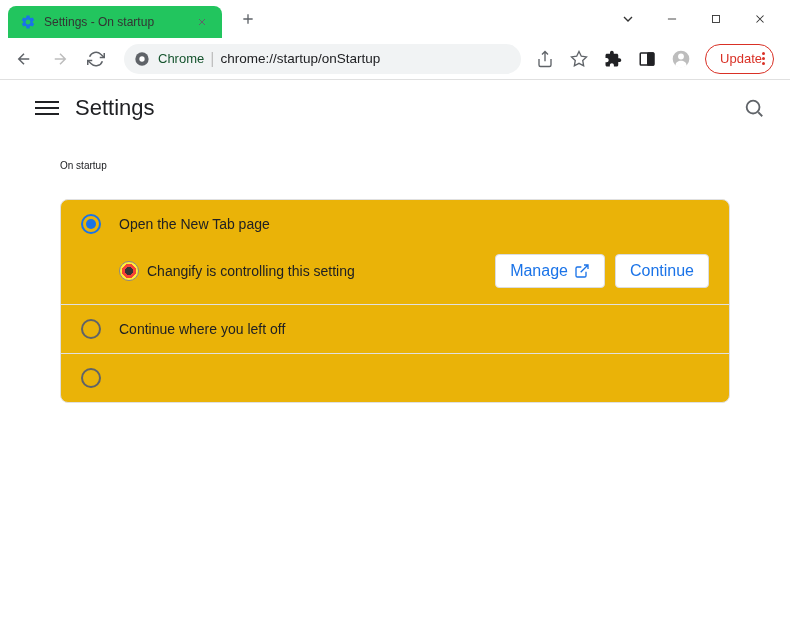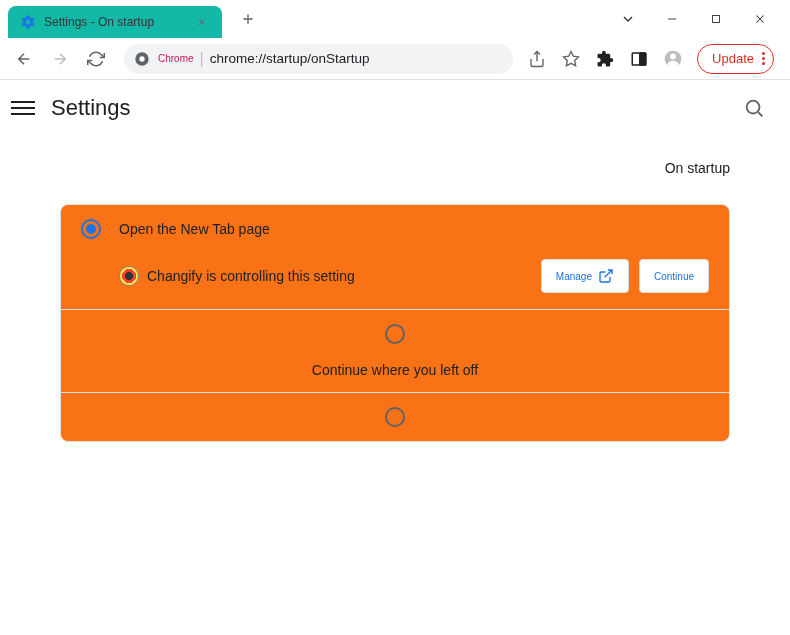--- a/index.html
+++ b/index.html
@@ -1,64 +1,64 @@
 <!DOCTYPE html>
 <html><head>
   <meta charset="utf-8">
   <style>
     * { box-sizing: border-box; margin: 0; padding: 0; font-family: 'Segoe UI', Arial, sans-serif; }
     body { width: 790px; height: 635px; background: #fff; overflow: hidden; position: relative; }
     
     
     .titlebar { height: 38px; display: flex; align-items: center; background: #fff; }
-    .tab { display: flex; align-items: center; height: 32px; margin-left: 8px; margin-top: 6px; padding: 0 12px; background: #14b8a6; border-radius: 8px 8px 0 0; font-size: 12px; color: #333; }
+    .tab { display: flex; align-items: center; height: 32px; margin-left: 8px; margin-top: 6px; padding: 0 12px; background: #22c55e; border-radius: 8px 8px 0 0; font-size: 12px; color: #333; }
     .tab-icon { width: 16px; height: 16px; margin-right: 8px; }
     .tab-close { margin-left: 40px; width: 16px; height: 16px; display: flex; align-items: center; justify-content: center; color: #666; cursor: pointer; }
     .new-tab { margin-left: 12px; width: 28px; height: 28px; display: flex; align-items: center; justify-content: center; color: #666; cursor: pointer; }
     .window-controls { margin-left: auto; display: flex; align-items: center; gap: 24px; padding-right: 20px; }
     .win-ctrl { width: 20px; height: 20px; display: flex; align-items: center; justify-content: center; color: #333; cursor: pointer; }
     
     
     .toolbar { height: 42px; display: flex; align-items: center; padding: 0 10px; gap: 8px; border-bottom: 1px solid #e0e0e0; }
     .nav-btn { width: 28px; height: 28px; display: flex; align-items: center; justify-content: center; color: #5f6368; cursor: pointer; border-radius: 50%; }
     .nav-btn.disabled { color: #bdbdbd; }
     .address-bar { flex: 1; height: 30px; display: flex; align-items: center; padding: 0 10px; background: #f1f3f4; border-radius: 15px; margin: 0 6px; }
     .chrome-icon { width: 16px; height: 16px; margin-right: 8px; }
-    .url-prefix { font-size: 10px; color: #be185d; }
+    .url-prefix { font-size: 13px; color: #14532d; }
     .url-divider { margin: 0 6px; color: #c0c0c0; }
     .url-path { font-size: 13.5px; color: #202124; }
     .toolbar-icons { display: flex; align-items: center; gap: 14px; padding-right: 6px; }
     .toolbar-icon { width: 20px; height: 20px; display: flex; align-items: center; justify-content: center; color: #5f6368; cursor: pointer; }
-    .update-btn { display: flex; align-items: center; gap: 8px; height: 30px; padding: 0 8px 0 14px; border: 1px solid #d93025; border-radius: 15px; color: #d93025; font-size: 13px; cursor: pointer; }
+    .update-btn { display: flex; align-items: center; height: 30px; padding: 0 8px 0 14px; border: 1px solid #d93025; border-radius: 15px; color: #d93025; font-size: 13px; cursor: pointer; }
     .update-dots { display: flex; flex-direction: column; gap: 2px; }
     .update-dots span { width: 3px; height: 3px; background: #d93025; border-radius: 50%; }
     
     
-    .settings-header { height: 56px; display: flex; align-items: center; padding: 0 11px; position: relative; }
+    .settings-header { height: 56px; display: flex; align-items: center; padding: 0 35px; position: relative; }
     .menu-btn { width: 24px; height: 24px; margin-right: 16px; display: flex; flex-direction: column; justify-content: center; gap: 4px; cursor: pointer; }
     .menu-btn span { height: 2px; background: #202124; }
     .settings-title { font-size: 22px; font-weight: 500; color: #202124; }
     .search-btn { position: absolute; right: 24px; width: 24px; height: 24px; display: flex; align-items: center; justify-content: center; color: #5f6368; cursor: pointer; }
     
     
     .content { padding: 12px 0; }
-    .section-title { font-size: 14px; color: #202124; padding: 12px 60px; text-align: right; }
-    .card { margin: 16px 60px; border: 1px solid #e0e0e0; border-radius: 8px; background: #f97316; }
+    .section-title { font-size: 10px; color: #202124; padding: 12px 60px; }
+    .card { margin: 16px 60px; border: 1px solid #e0e0e0; border-radius: 8px; background: #eab308; }
     .radio-row { display: flex; align-items: center; padding: 14px 20px; gap: 18px; }
-    .radio-row.bordered { border-top: 1px solid #e0e0e0; flex-direction: column; }
+    .radio-row.bordered { border-top: 1px solid #e0e0e0; }
     .radio { width: 20px; height: 20px; border: 2px solid #5f6368; border-radius: 50%; cursor: pointer; display: flex; align-items: center; justify-content: center; flex-shrink: 0; }
     .radio.selected { border-color: #1a73e8; }
     .radio.selected::after { content: ''; width: 10px; height: 10px; background: #1a73e8; border-radius: 50%; }
     .radio-label { font-size: 14px; color: #202124; }
     
     .extension-notice { display: flex; align-items: center; padding: 6px 20px 16px 58px; gap: 8px; }
     .ext-icon { width: 20px; height: 20px; border-radius: 50%; flex-shrink: 0; background: radial-gradient(circle at center, #333 0%, #333 30%, #f44336 30%, #f44336 55%, #ffeb3b 55%, #ffeb3b 100%); border: 1px solid #888; }
     .ext-text { font-size: 14px; color: #202124; flex: 1; }
     .ext-buttons { display: flex; gap: 10px; }
-    .ext-btn { display: flex; align-items: center; gap: 6px; height: 34px; padding: 0 14px; border: 1px solid #dadce0; border-radius: 4px; background: #fff; color: #1a73e8; font-size: 10px; cursor: pointer; }
+    .ext-btn { display: flex; align-items: center; gap: 6px; height: 34px; padding: 0 14px; border: 1px solid #dadce0; border-radius: 4px; background: #fff; color: #1a73e8; font-size: 16px; cursor: pointer; }
     
     svg { display: block; }
   </style>
 </head>
 <body>
 
 <div class="titlebar">
   <div class="tab">
     <span class="tab-icon">
       <svg viewBox="0 0 24 24" width="16" height="16" fill="#1a73e8">

